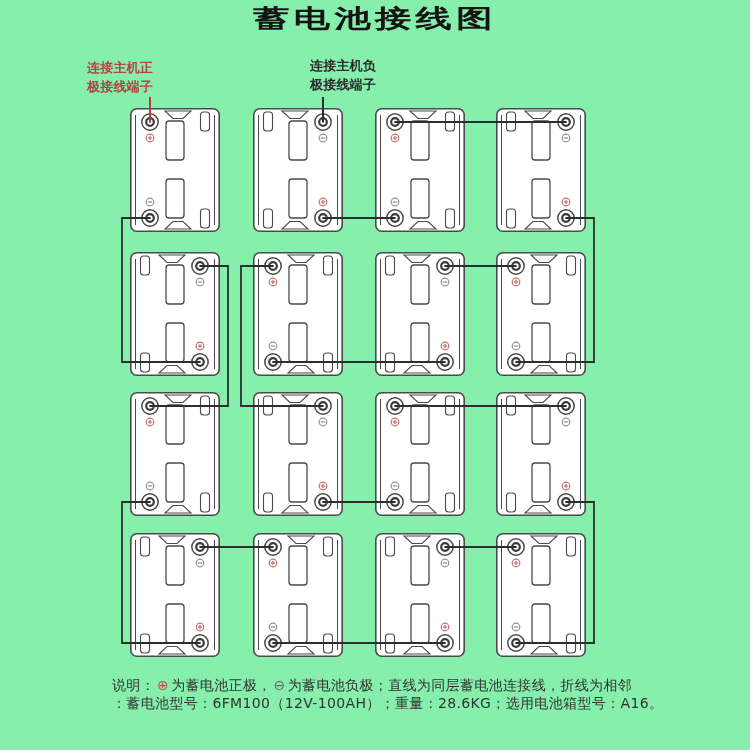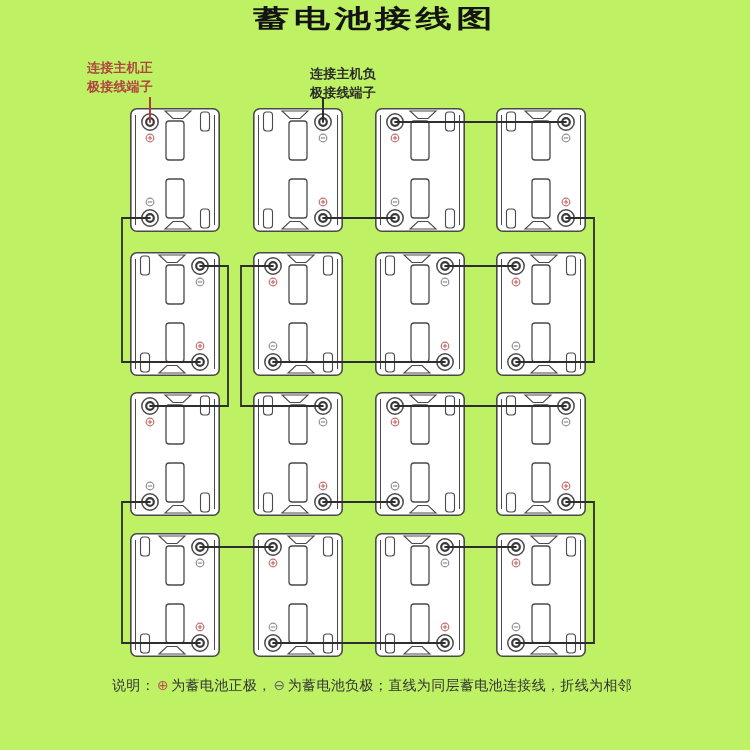--- a/index.html
+++ b/index.html
@@ -1,24 +1,24 @@
 <!DOCTYPE html>
 <html><head>
 <meta charset="utf-8">
 <style>
   html,body{margin:0;padding:0;background:#ffffff;}
-  .page{position:relative;width:750px;height:750px;background:#bef264;overflow:hidden;
+  .page{position:relative;width:750px;height:750px;background:#86efac;overflow:hidden;
         font-family:"DejaVu Sans","Liberation Sans",sans-serif;}
   .title{position:absolute;top:2px;left:0;width:100%;margin:0;text-align:center;
          font-size:25px;font-weight:bold;color:#141414;letter-spacing:3px;
          transform:scaleX(1.45);transform-origin:50% 50%;white-space:nowrap;}
   .host-label{position:absolute;font-size:13px;line-height:19px;font-weight:bold;
               letter-spacing:0.2px;white-space:nowrap;}
   .host-label.pos{left:87px;top:58px;color:#b04343;}
-  .host-label.neg{left:310px;top:64px;color:#2b2b2b;}
+  .host-label.neg{left:310px;top:56px;color:#2b2b2b;}
   svg.diagram{position:absolute;left:0;top:0;}
   .legend{position:absolute;left:112px;top:676px;width:560px;color:#333333;
           font-size:14px;line-height:18px;font-weight:normal;letter-spacing:0.35px;}
   .lg-line{white-space:nowrap;}
   .sym-plus{color:#c0504d;padding:0 2px;}
   .sym-minus{color:#666666;padding:0 2px;}
 </style>
 </head>
 <body>
 
@@ -467,15 +467,16 @@
       <polyline points="566,502 594,502 594,643 516,643" fill="none" stroke="#2e2e2e" stroke-width="1.8"></polyline>
       <polyline points="200,547 273,547" fill="none" stroke="#2e2e2e" stroke-width="1.8"></polyline>
       <polyline points="273,643 445,643" fill="none" stroke="#2e2e2e" stroke-width="1.8"></polyline>
       <polyline points="445,547 516,547" fill="none" stroke="#2e2e2e" stroke-width="1.8"></polyline>
       <polyline points="150,97 150,122" fill="none" stroke="#b23b3b" stroke-width="2"></polyline>
       <polyline points="323,97 323,122" fill="none" stroke="#2e2e2e" stroke-width="2"></polyline>
     </svg>
 
   <div class="legend">
     <div class="lg-line"><span>说明：</span><span class="sym-plus">⊕</span><span>为蓄电池正极，</span><span class="sym-minus">⊖</span><span>为蓄电池负极；直线为同层蓄电池连接线，折线为相邻</span></div>
+    <div class="lg-line">：蓄电池型号：6FM100（12V-100AH）；重量：28.6KG；选用电池箱型号：A16。</div>
   </div>
 
 </div>
 
 </body></html>

